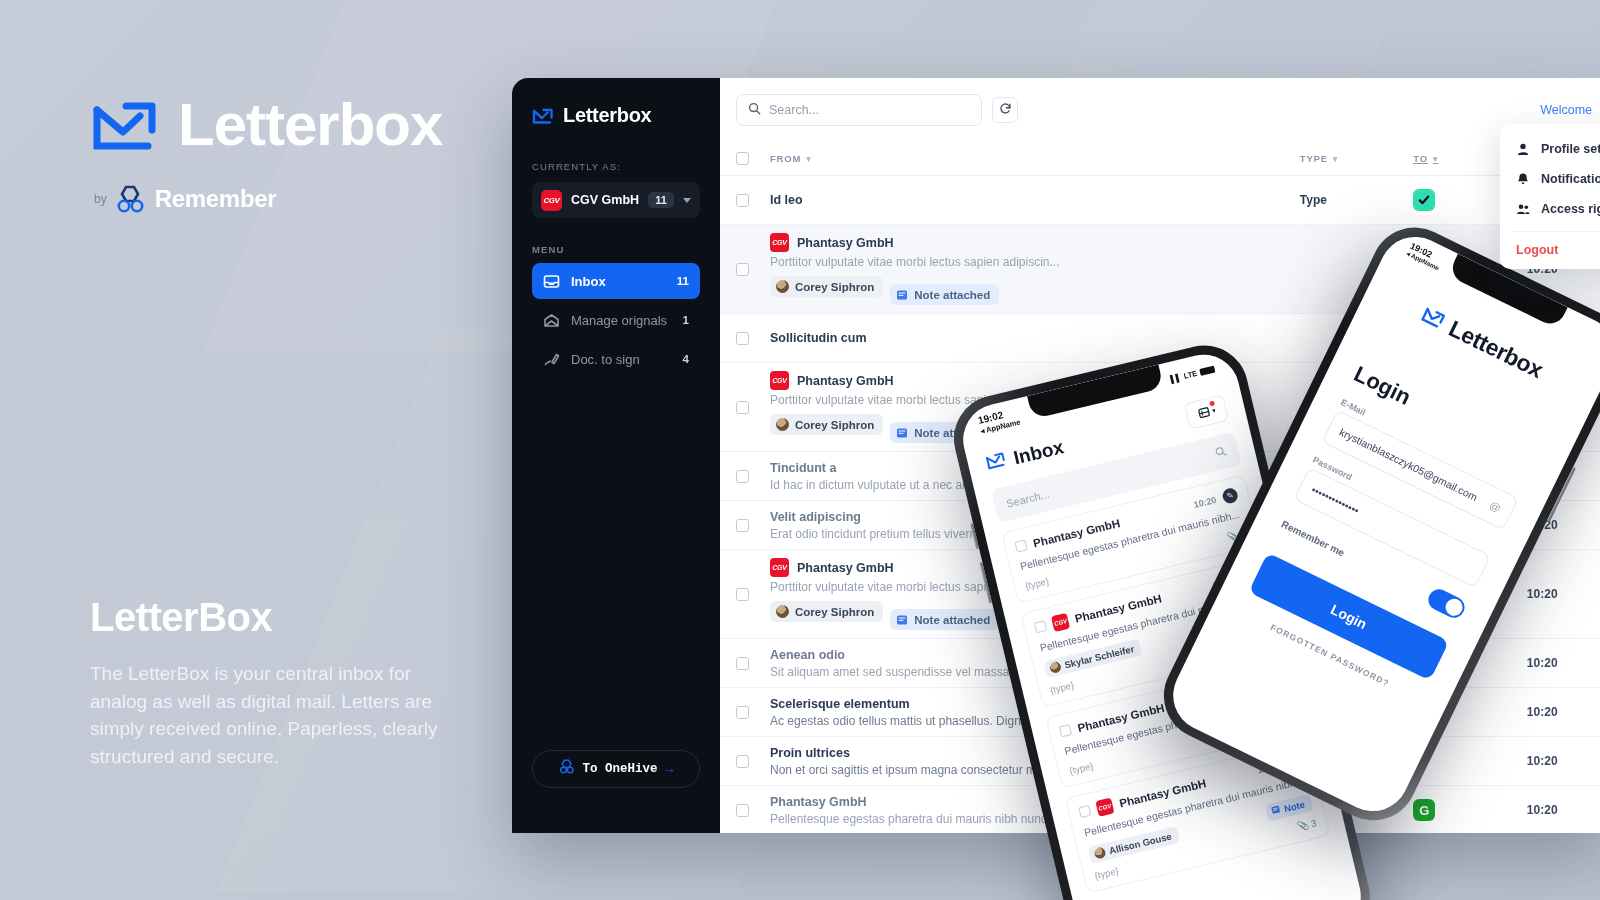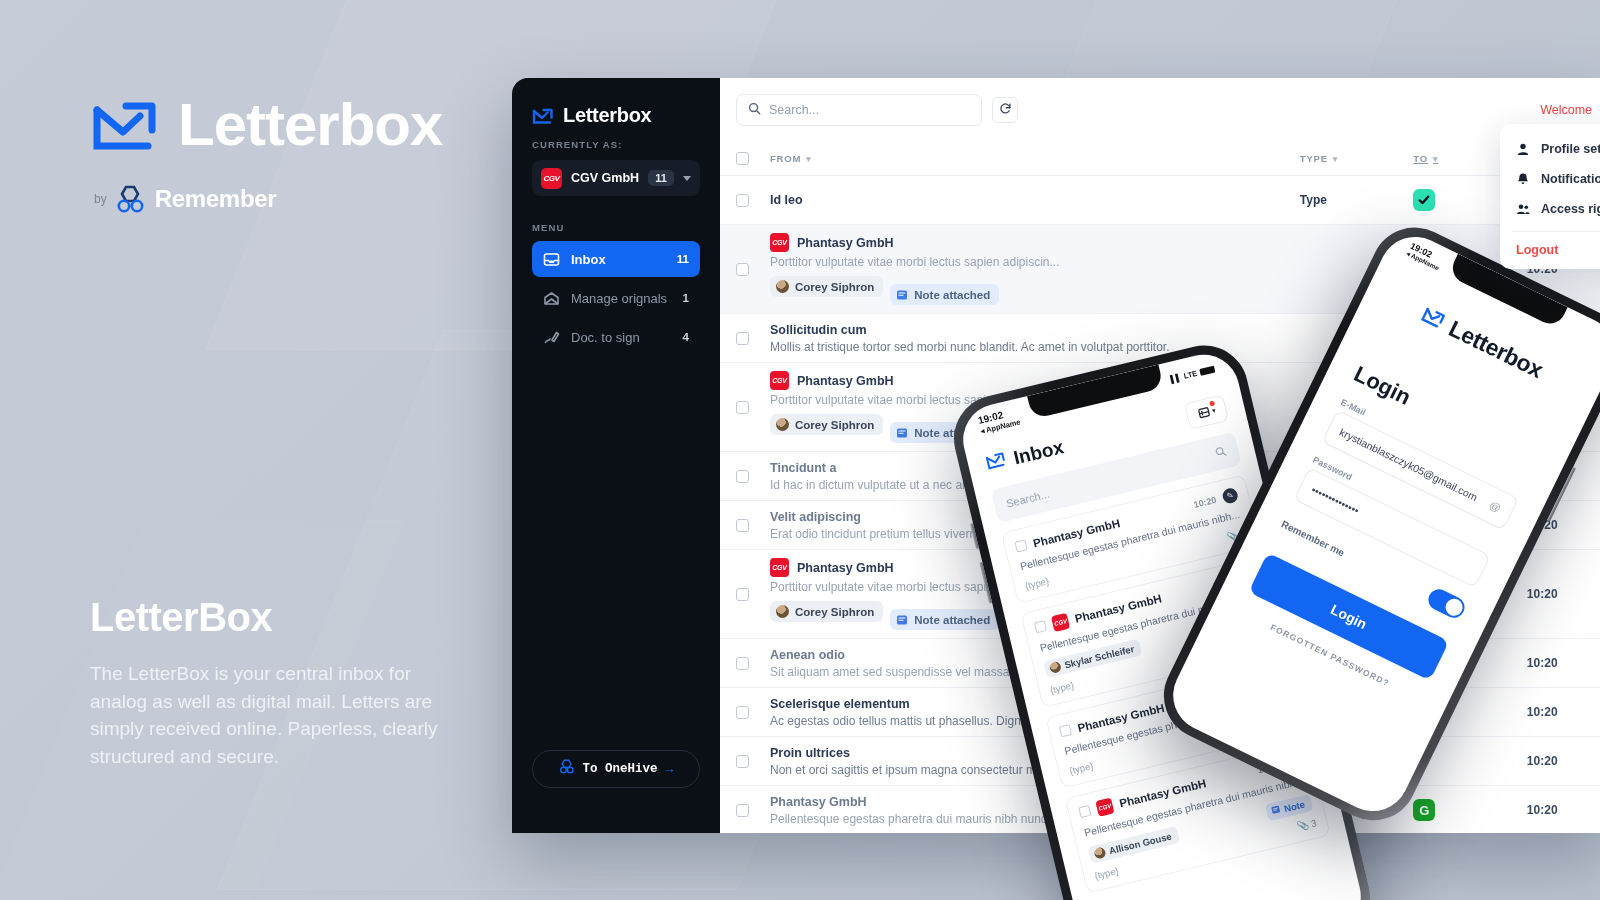--- a/index.html
+++ b/index.html
@@ -60,22 +60,22 @@
   
   .sidebar {
     width: 208px; flex: 0 0 208px; background: #0b1017; color: #fff;
     padding: 26px 20px 0 20px; position: relative;
   }
   .sb-brand { display: flex; align-items: center; gap: 9px; }
   .sb-brand-mark { width: 22px; height: 18px; }
   .sb-brand-name { font-size: 20px; font-weight: 700; letter-spacing: -0.3px; }
 
   .sb-caption {
-    font-size: 9.5px; font-weight: 700; letter-spacing: 1.1px;
-    color: #77808f; margin-top: 12px; margin-bottom: 10px;
+    font-size: 9.5px; font-weight: 400; letter-spacing: 1.1px;
+    color: #77808f; margin-top: 34px; margin-bottom: 10px;
   }
   .org-pill {
     background: #161d28; border-radius: 8px; height: 36px;
     display: flex; align-items: center; padding: 0 9px; gap: 9px;
   }
   .org-logo {
     width: 21px; height: 21px; border-radius: 5px; background: #e8132b;
     display: flex; align-items: center; justify-content: center;
     font-size: 8px; font-weight: 800; color: #fff; font-style: italic;
     letter-spacing: -0.4px; flex: 0 0 auto;
@@ -123,21 +123,21 @@
     width: 246px; height: 32px; border: 1px solid #e3e7ee; border-radius: 7px;
     display: flex; align-items: center; gap: 8px; padding: 0 11px;
     background: #fff;
   }
   .search-box .sb-ph { font-size: 12.5px; color: #95a0b1; }
   .refresh-btn {
     width: 26px; height: 26px; border: 1px solid #e3e7ee; border-radius: 6px;
     display: flex; align-items: center; justify-content: center; cursor: pointer;
     background: #fff;
   }
-  .welcome { margin-left: auto; font-size: 12.5px; color: #ef4444; padding-right: 4px; }
+  .welcome { margin-left: auto; font-size: 12.5px; color: #3b82f6; padding-right: 4px; }
 
   
   .col-head {
     display: flex; align-items: center; height: 34px;
     padding: 0 0 0 16px; border-bottom: 1px solid #ebeef3;
     font-size: 9.5px; font-weight: 700; letter-spacing: 0.8px; color: #8c97a9;
   }
   .chk {
     width: 13px; height: 13px; border: 1.6px solid #c0c8d4; border-radius: 3px;
     flex: 0 0 auto; background: #fff; cursor: pointer;
@@ -507,21 +507,20 @@
                 <path d="M4 9 L4 4.6 a1 1 0 0 1 2 0 L6 3.4 a1 1 0 0 1 2 0 L8 4 a1 1 0 0 1 2 0 L10 9 a3 3 0 0 1-6 0 Z" fill="#11161c"></path>
               </svg>
             </span>
           </div>
           <div class="cell-date">10:20</div>
         </div>
         <div class="row">
           <span class="chk"></span>
           <div class="row-main">
             <div class="row-title">Sollicitudin cum</div>
-            <div class="row-sub">Mollis at tristique tortor sed morbi nunc blandit. Ac amet in volutpat porttitor.</div>
           </div>
           <div class="cell-type"></div>
           <div class="cell-to"></div>
           <div class="cell-date">10:20</div>
         </div>
         <div class="row">
           <span class="chk"></span>
           <div class="row-main">
             <div class="sender-line">
               <span class="sender-logo">CGV</span>

